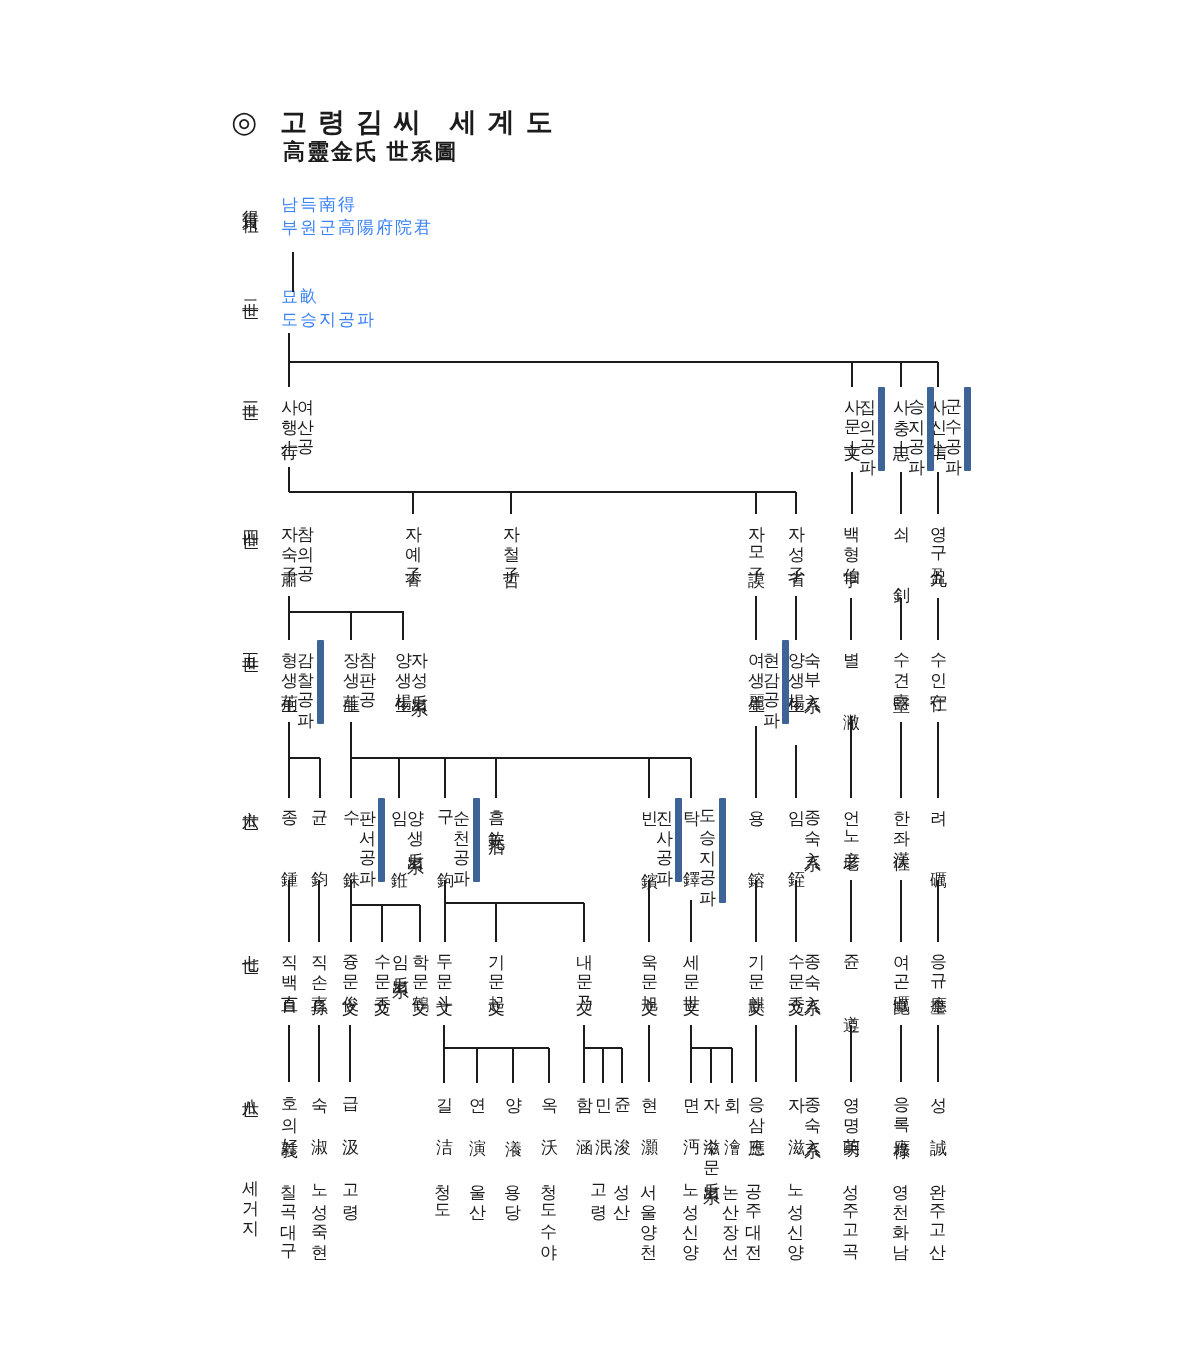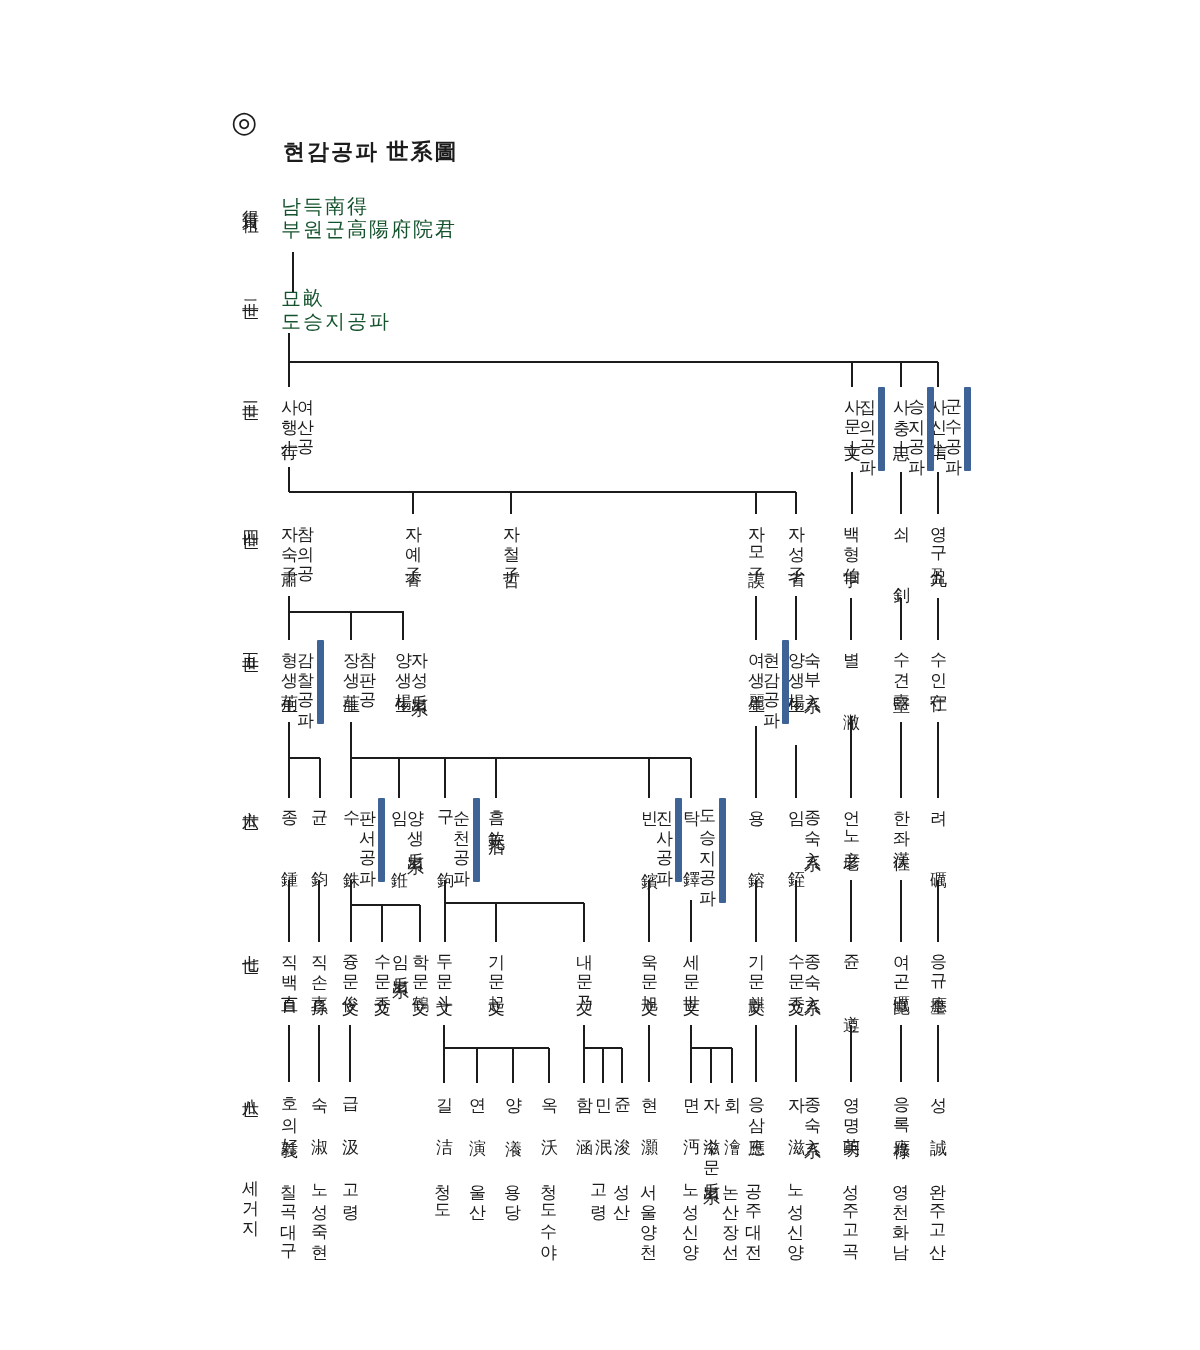--- a/index.html
+++ b/index.html
@@ -18,24 +18,24 @@
     font-size:17px;
     letter-spacing:3px;
     line-height:22px;
     width:22px;
     text-align:left;
     white-space:pre;
     color:#1c1c1c;
   }
   .htext{
     position:absolute;
-    font-size:20px;
+    font-size:17px;
     letter-spacing:2px;
     white-space:pre;
-    color:#14532d;
+    color:#3b82f6;
   }
   .hline{position:absolute;height:2px;background:#1c1c1c;}
   .vline{position:absolute;width:2px;background:#1c1c1c;}
   .bar{position:absolute;width:7px;border-radius:1px;}
   #title-marker{
     position:absolute;left:231px;top:104px;
     font-size:30px;color:#1c1c1c;
   }
   #title-kor{
     position:absolute;left:280px;top:104px;
@@ -44,21 +44,22 @@
   #title-hanja{
     position:absolute;left:283px;top:137px;
     font-size:22px;letter-spacing:2px;font-weight:bold;white-space:pre;
   }
 </style>
 </head>
 <body>
 
 <div id="page">
   <div id="title-marker">◎</div>
-  <div id="title-hanja">현감공파 世系圖</div>
+  <div id="title-kor">고령김씨 세계도</div>
+  <div id="title-hanja">高靈金氏 世系圖</div>
   <div id="tree">
       <div class="htext" style="left: 281px; top: 193px;">남득南得</div>
       <div class="htext" style="left: 281px; top: 216px;">부원군高陽府院君</div>
       <div class="htext" style="left: 281px; top: 285px;">묘畝</div>
       <div class="htext" style="left: 281px; top: 308px;">도승지공파</div>
       <div class="vcol" style="left: 239px; top: 196px;">得貫祖</div>
       <div class="vcol" style="left: 239px; top: 287px;">二世</div>
       <div class="vcol" style="left: 239px; top: 388px;">三世</div>
       <div class="vcol" style="left: 239px; top: 517px;">四世</div>
       <div class="vcol" style="left: 239px; top: 640px;">五世</div>

